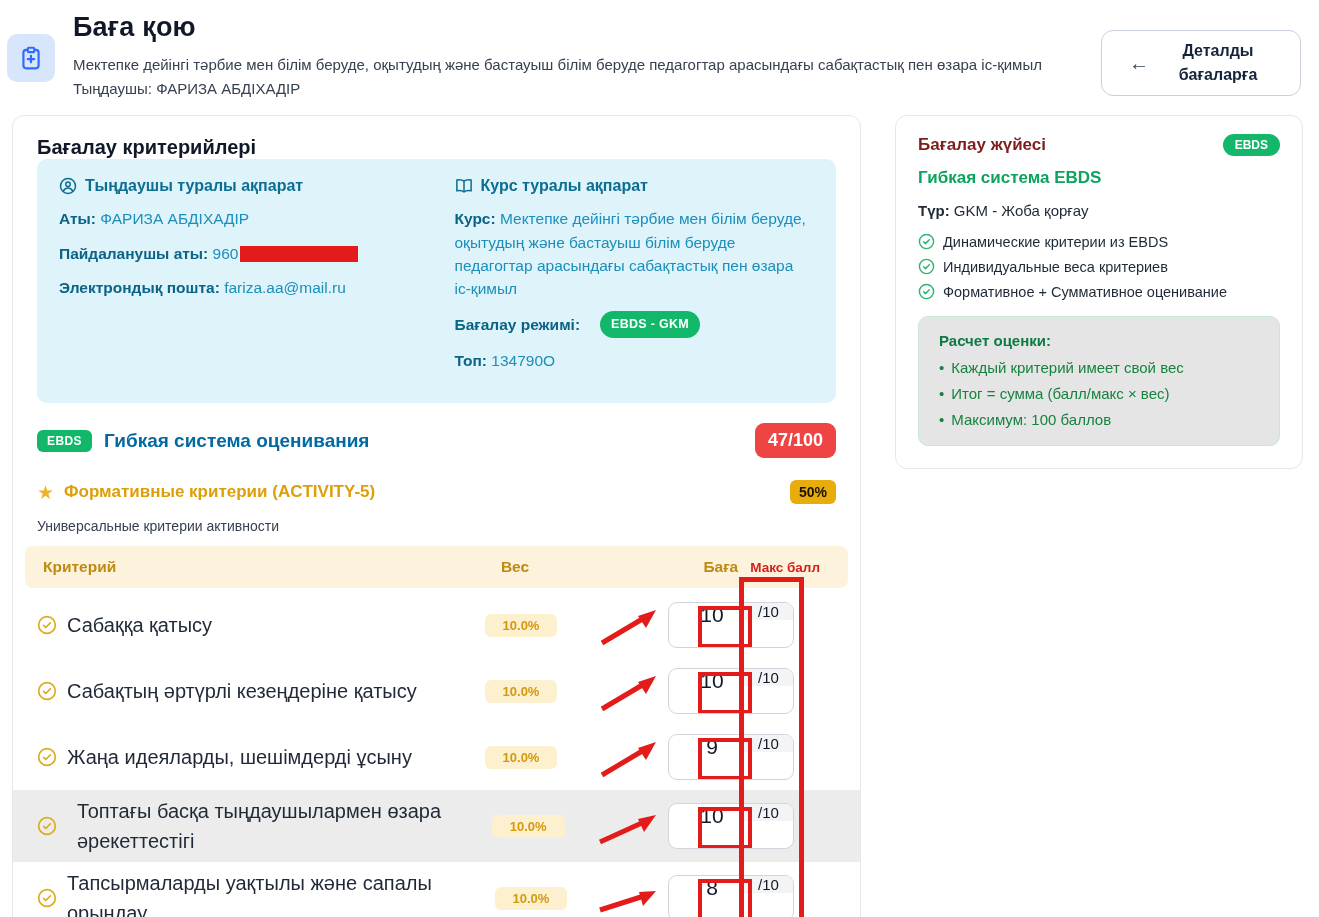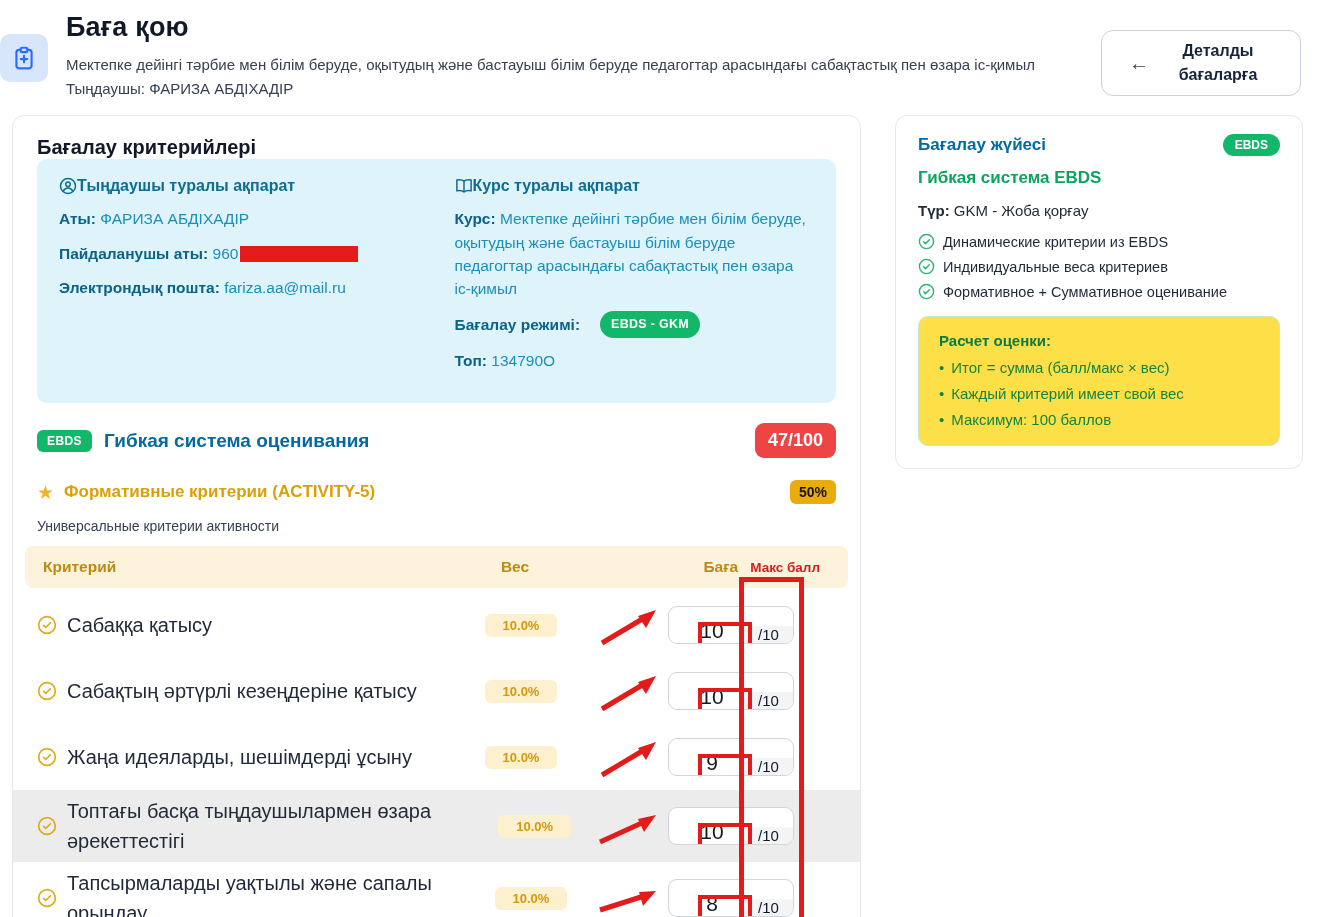--- a/index.html
+++ b/index.html
@@ -3,21 +3,21 @@
 <meta charset="utf-8">
 <style>
   * { margin:0; padding:0; box-sizing:border-box; }
   html,body { width:1319px; height:917px; }
   body {
     font-family:"Liberation Sans", sans-serif;
     background:#ffffff; color:#1f2937;
     position:relative; overflow:hidden;
   }
   
-  .page-header { display:flex; align-items:flex-start; gap:18px; padding:8px 16px 0 0; }
+  .page-header { display:flex; align-items:flex-start; gap:18px; padding:8px 16px 0 7px; }
   .icon-box {
     width:48px; height:48px; border-radius:10px; background:#d8e6fc;
     display:flex; align-items:center; justify-content:center; margin-top:26px; flex:0 0 auto;
   }
   .header-text { flex:1 1 auto; min-width:0; padding-top:4px; }
   .page-title { font-size:27px; font-weight:bold; color:#111827; letter-spacing:.2px; }
   .page-subtitle { font-size:15px; color:#374151; margin-top:10px; max-width:1010px; line-height:1.55; }
   .listener-line { font-size:15px; color:#374151; margin-top:4px; }
   .back-button {
     flex:0 0 auto; margin-top:22px; margin-right:2px;
@@ -37,21 +37,21 @@
   .left-card { width:849px; padding:20px 24px; height:830px; }
   .right-card { width:408px; padding:18px 22px 22px; }
 
   
   .card-title { font-size:20px; font-weight:bold; color:#111827; }
   .info-box {
     background:#def3fa; border-radius:10px; padding:18px 22px 20px;
     display:flex; gap:36px;
   }
   .info-col { flex:1 1 0; min-width:0; }
-  .info-heading { display:flex; align-items:flex-start; font-size:16px; font-weight:bold; color:#0d6d93; margin-bottom:12px; }
+  .info-heading { display:flex; align-items:flex-start; gap:8px; font-size:16px; font-weight:bold; color:#0d6d93; margin-bottom:12px; }
   .info-line { font-size:15.5px; color:#1b8fba; margin-bottom:11px; line-height:1.5; }
   .info-line b { color:#0b6387; font-weight:bold; }
   .redaction { display:inline-block; width:118px; height:16px; background:#e31b1b; vertical-align:middle; margin-left:2px; }
   .mode-line { display:flex; align-items:center; gap:20px; margin-bottom:11px; }
   .mode-badge {
     background:#12b76a; color:#fff; font-size:12.5px; font-weight:bold;
     padding:4px 11px; border-radius:14px; letter-spacing:.3px;
   }
   .ebds-row { display:flex; align-items:center; gap:12px; margin-top:20px; }
   .ebds-badge {
@@ -77,32 +77,32 @@
     margin:12px 12px 4px; background:#fdf3dc; border-radius:8px; height:42px;
     display:flex; align-items:center; padding:0 18px;
   }
   .th-criterion { flex:1 1 auto; font-size:15.5px; font-weight:bold; color:#c08a12; }
   .th-weight { width:150px; text-align:center; font-size:15.5px; font-weight:bold; color:#c08a12; }
   .th-score { width:240px; display:flex; align-items:center; justify-content:flex-end; gap:12px; padding-right:10px; }
   .th-grade { font-size:15.5px; font-weight:bold; color:#c08a12; }
   .th-max { font-size:13.5px; font-weight:bold; color:#d41f1f; }
 
   .t-row { display:flex; align-items:center; min-height:66px; padding:6px 24px; }
-  .t-row.shaded { background:#ececec; }
+  .t-row.shaded { background:#ececec;gap:10px; }
   .row-check { flex:0 0 auto; margin-right:10px; display:flex; }
   .row-name { flex:1 1 auto; font-size:20px; color:#1f2937; line-height:1.5; padding-right:8px; }
   .row-weight { width:150px; display:flex; justify-content:center; }
   .weight-badge {
     background:#fdf0cf; color:#d5990c; font-size:13px; font-weight:bold;
     padding:4px 18px; border-radius:6px;
   }
   .row-score { width:240px; display:flex; align-items:center; justify-content:flex-end; padding-right:42px; gap:4px; }
   .arrow-svg { flex:0 0 auto; margin-right:2px; }
   .input-group {
-    display:flex; align-items:flex-end; width:140px; height:38px;
+    display:flex; align-items:flex-start; width:140px; height:46px;
     border:1px solid #d1d5db; border-radius:9px; background:#fff; overflow:hidden;padding-left:12px;
   }
   .input-white { position:relative; flex:1 1 auto; display:flex; align-items:center; justify-content:center; }
   .score-input {
     width:100%; height:100%; border:none; outline:none; text-align:center;
     font-size:21px; color:#111827; font-family:"Liberation Sans", sans-serif; background:transparent;
   }
   .score-redbox { position:absolute; left:17px; top:3px; width:54px; height:42px; border:4px solid #e31b1b; pointer-events:none; }
   .suffix-box {
     flex:0 0 50px; background:#f3f4f6; border-left:1px solid #d1d5db;
@@ -110,27 +110,27 @@
   }
 
   
   .max-col-overlay {
     position:absolute; left:739px; top:577px; width:65px; height:345px;
     border:5px solid #e31b1b; pointer-events:none; z-index:6;
   }
 
   
   .rp-header { display:flex; align-items:center; margin-bottom:12px; }
-  .rp-title { font-size:17px; font-weight:bold; color:#0369a1; }
+  .rp-title { font-size:17px; font-weight:bold; color:#7f1d1d; }
   .rp-badge { margin-left:auto; background:#12b76a; color:#fff; font-size:12px; font-weight:bold; padding:4px 12px; border-radius:14px; }
   .rp-system { font-size:17px; font-weight:bold; color:#0ca35f; margin-bottom:14px; }
   .rp-type { font-size:15px; color:#1f2937; margin-bottom:14px; }
   .rp-type b { font-weight:bold; }
   .rp-feature { display:flex; align-items:center; gap:8px; font-size:14.5px; color:#1f2937; margin-bottom:8px; }
-  .calc-box { background:#fde047; border:1px solid #c6e9d4; border-radius:10px; padding:15px 20px 17px; margin-top:16px; }
+  .calc-box { background:#e5e5e5; border:1px solid #c6e9d4; border-radius:10px; padding:15px 20px 17px; margin-top:16px; }
   .calc-title { font-size:15px; font-weight:bold; color:#0d7a45; margin-bottom:10px; }
   .calc-item { font-size:15px; color:#15833f; margin-bottom:9px; }
   .calc-item:last-child { margin-bottom:0; }
   .calc-item .bullet { margin-right:7px; }
 </style>
 </head>
 <body>
 
 <div class="page-header">
   <div class="icon-box">
@@ -388,20 +388,20 @@
     <div class="rp-feature">
       <svg width="17" height="17" viewBox="0 0 24 24" fill="none" stroke="#2bb673" stroke-width="2" stroke-linecap="round" stroke-linejoin="round">
           <circle cx="12" cy="12" r="10"></circle>
           <path d="M8 12.5l2.5 2.5L16 9.5"></path>
         </svg>
       <span>Формативное + Суммативное оценивание</span>
     </div>
 
     <div class="calc-box">
       <div class="calc-title">Расчет оценки:</div>
+      <div class="calc-item"><span class="bullet">•</span><span>Каждый критерий имеет свой вес</span></div>
       <div class="calc-item"><span class="bullet">•</span><span>Итог = сумма (балл/макс × вес)</span></div>
-      <div class="calc-item"><span class="bullet">•</span><span>Каждый критерий имеет свой вес</span></div>
       <div class="calc-item"><span class="bullet">•</span><span>Максимум: 100 баллов</span></div>
     </div>
   </div>
 </div>
 
 <div class="max-col-overlay"></div>
 
 </body></html>

